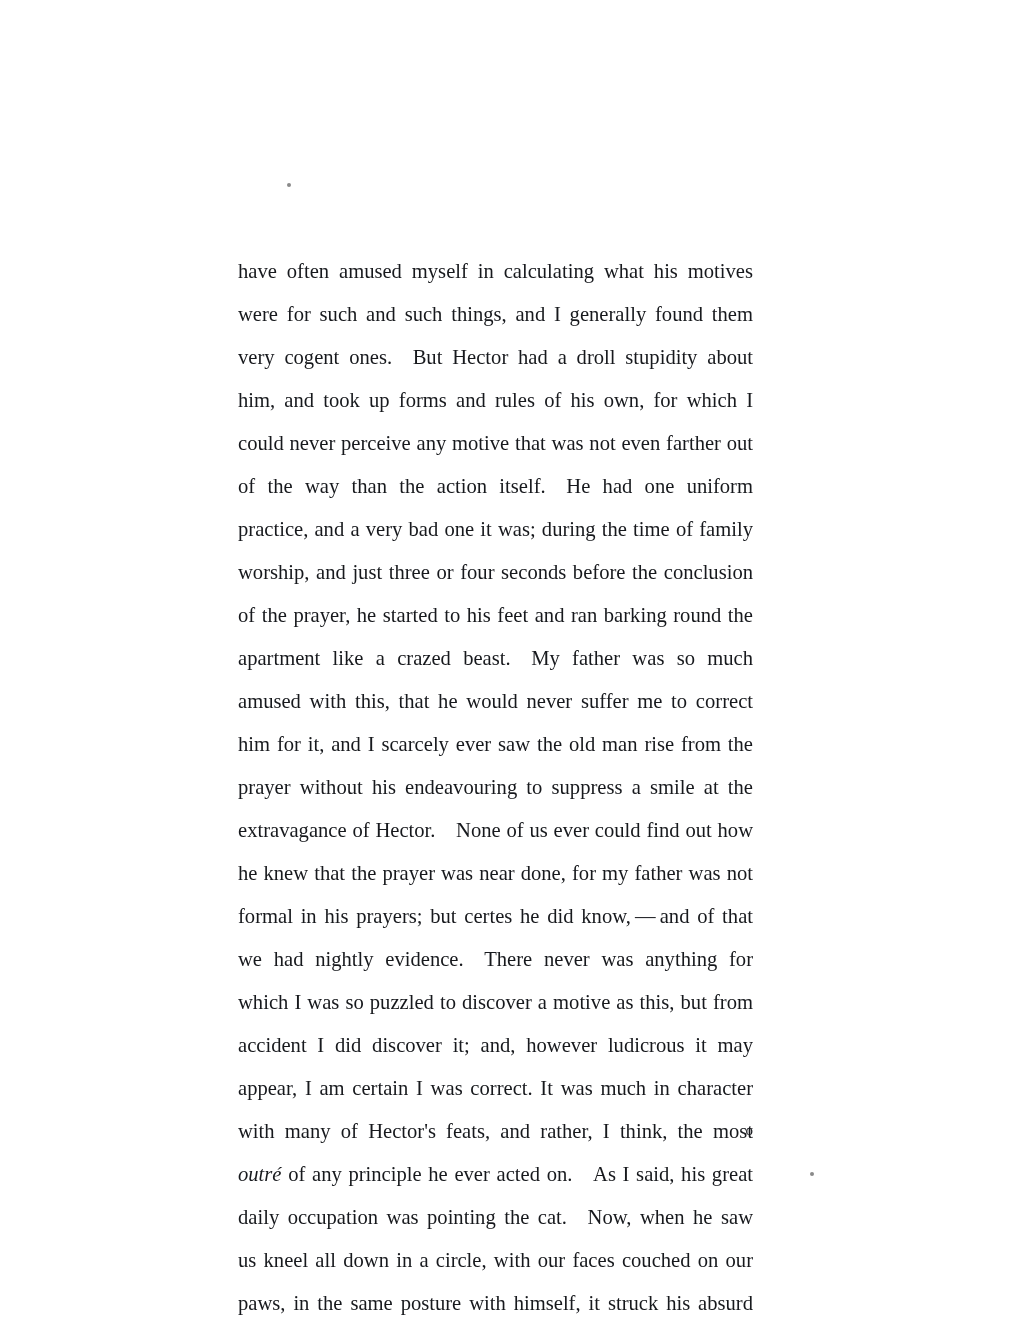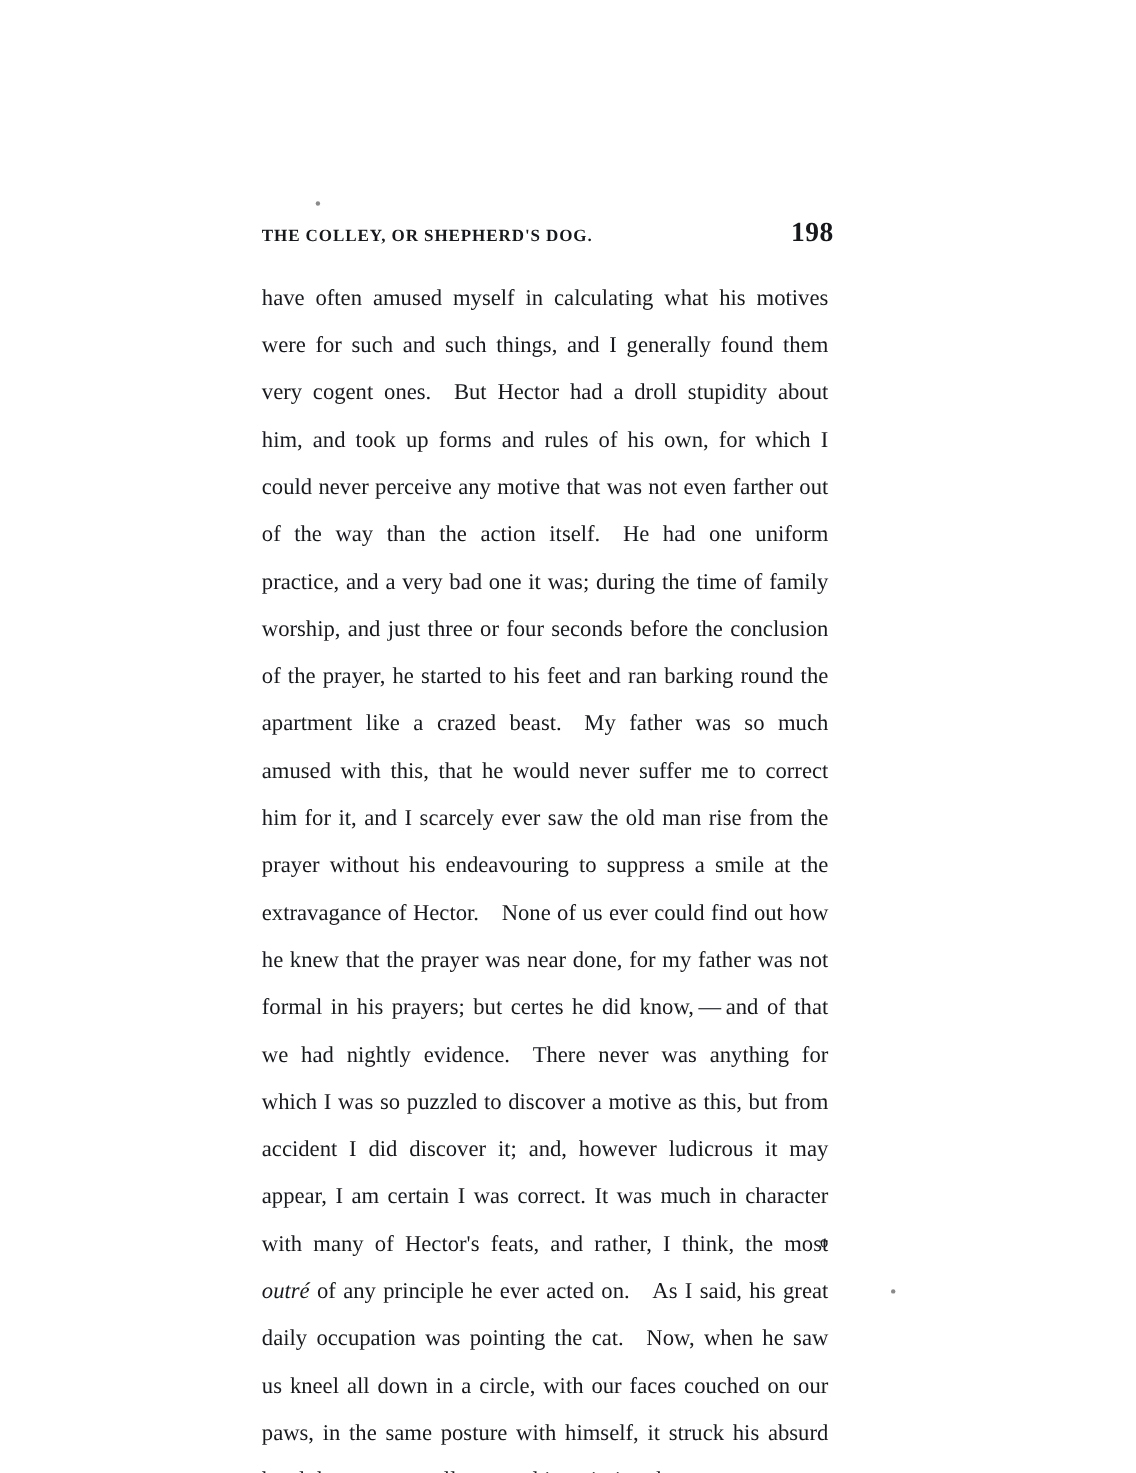--- a/index.html
+++ b/index.html
@@ -81,24 +81,20 @@
   }
 </style>
 </head>
 <body>
 
 <div class="page">
 
   <div class="speck speck-top"></div>
   <div class="speck speck-right"></div>
 
-  <div class="header">
-    <div class="running-title">THE COLLEY, OR SHEPHERD'S DOG.</div>
-    <div class="folio">198</div>
-  </div>
 
   <div class="body-text">
     <p><span>have often amused myself in calculating what his motives were for such and such things, and I generally found them very cogent ones. But Hector had a droll stupidity about him, and took up forms and rules of his own, for which I could never perceive any motive that was not even farther out of the way than the action itself. He had one uniform practice, and a very bad one it was; during the time of family worship, and just three or four seconds before the conclusion of the prayer, he started to his feet and ran barking round the apartment like a crazed beast. My father was so much amused with this, that he would never suffer me to correct him for it, and I scarcely ever saw the old man rise from the prayer without his endeavouring to suppress a smile at the extravagance of Hector. None of us ever could find out how he knew that the prayer was near done, for my father was not formal in his prayers; but certes he did know, — and of that we had nightly evidence. There never was anything for which I was so puzzled to discover a motive as this, but from accident I did discover it; and, however ludicrous it may appear, I am certain I was correct. It was much in character with many of Hector's feats, and rather, I think, the most </span><span class="it">outré</span><span> of any principle he ever acted on. As I said, his great daily occupation was pointing the cat. Now, when he saw us kneel all down in a circle, with our faces couched on our paws, in the same posture with himself, it struck his absurd head that we were all engaged in pointing the cat.</span></p>
   </div>
 
   <div class="signature">o</div>
 
 </div>
 
 </body></html>

